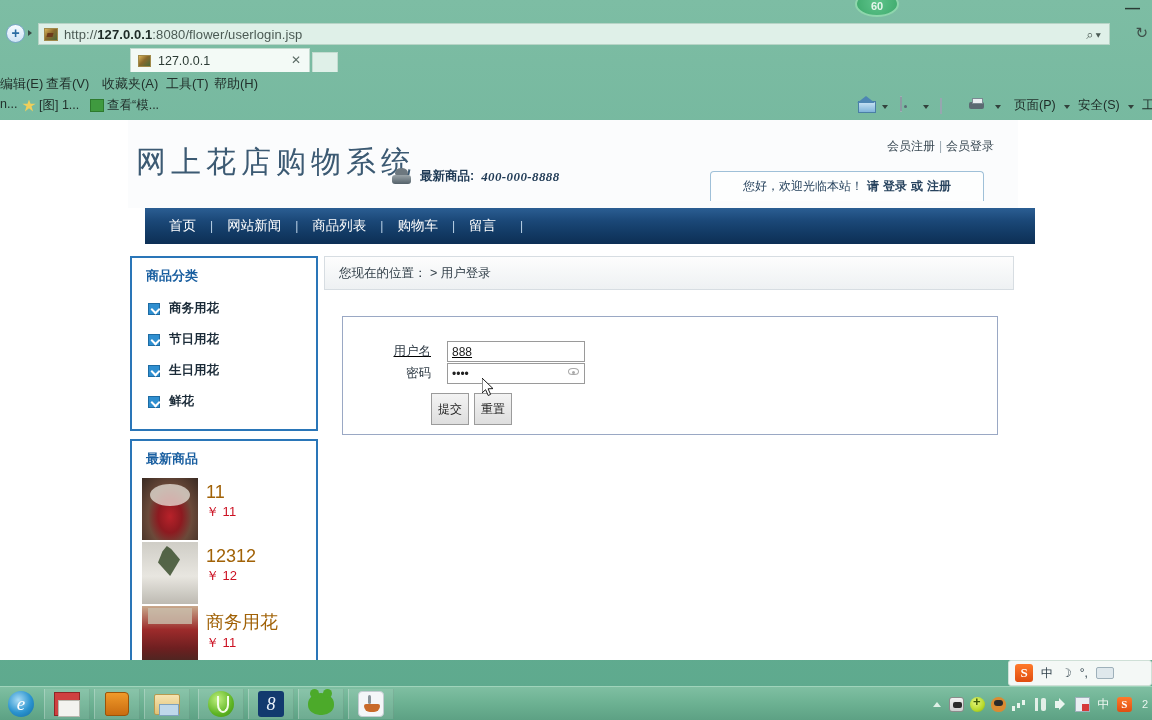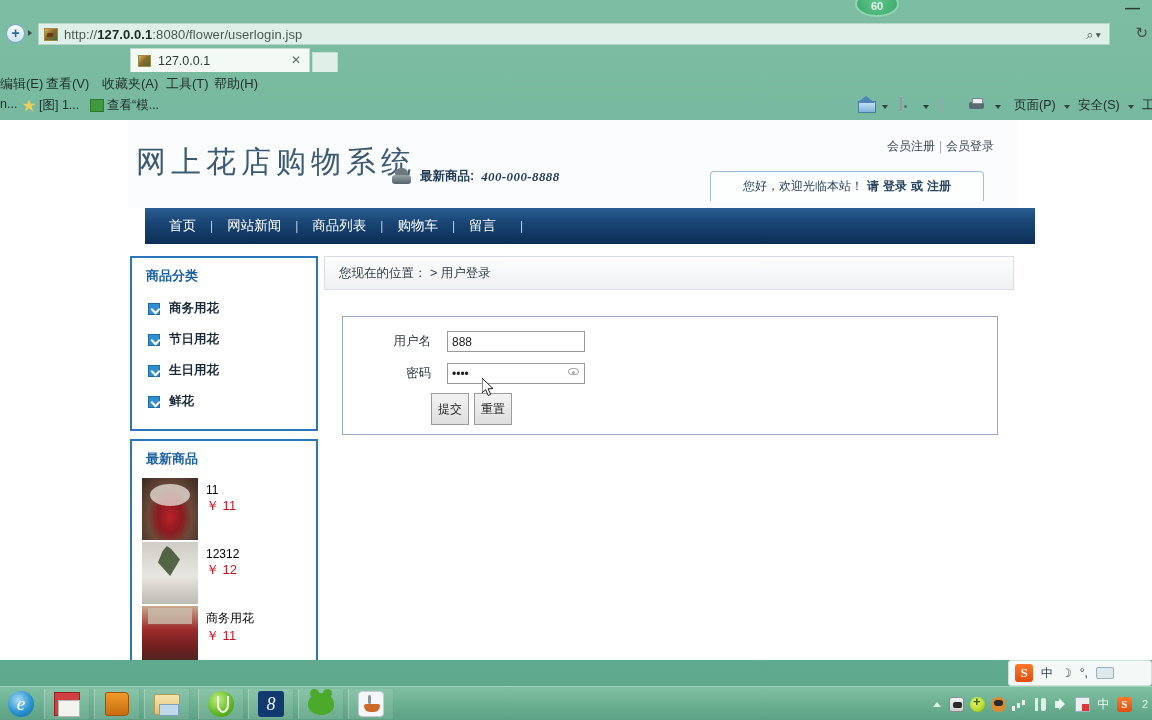--- a/index.html
+++ b/index.html
@@ -286,21 +286,21 @@
     position:relative; overflow:hidden;
   }
   .thumb-a { background:radial-gradient(ellipse at 50% 62%, #b8222a 0%, #8d1a20 30%, #6b4a3a 55%, #3a2a22 100%); }
   .thumb-a:after{content:"";position:absolute;left:8px;top:6px;width:40px;height:22px;border-radius:50%;background:#e9e4dc;opacity:.75;}
   .thumb-b { background:linear-gradient(180deg,#cfcdc6 0%,#e8e6e0 55%,#bdbab2 100%); }
   .thumb-b:after{content:"";position:absolute;left:16px;top:4px;width:22px;height:30px;background:#3b4f2e;clip-path:polygon(40% 0,60% 10%,100% 45%,55% 100%,0 55%,20% 18%);opacity:.85;}
   .thumb-c { background:linear-gradient(180deg,#c8a98c 0%,#9d2b2b 38%,#6e1f20 68%,#3b2a22 100%); }
   .thumb-c:after{content:"";position:absolute;left:6px;top:2px;width:44px;height:16px;background:#c9bfae;opacity:.8;}
 
   .prod-info { padding-top:4px; }
-  .prod-name { font-size:12px; color:#000000; }
+  .prod-name { font-size:18px; color:#a16207; }
   .prod-price {
     font-size:13px; color:#cc1122; margin-top:12px; font-weight:normal;
   }
 
   
   .content { position:absolute; left:196px; top:136px; width:690px; }
   .crumb {
     height:34px;
     background:linear-gradient(180deg,#fdfdfd,#eef1f3);
     border:1px solid #d7dde2;
@@ -589,21 +589,21 @@
                 </span>
               </div>
             </div>
           </div>
         </div>
 
         <div class="content">
           <div class="crumb">您现在的位置： &gt; 用户登录</div>
 
           <div class="login-panel">
-            <div class="form-row" style="left:16px; top:14px;">
+            <div class="form-row" style="left:16px; top:24px;text-decoration:underline;">
               <span class="form-label">用户名</span>
               <input class="txt-input" type="text" value="888" style="">
             </div>
             <div class="form-row" style="left:16px; top:46px;">
               <span class="form-label">密码</span>
               <span class="pwd-wrap">
                 <input class="txt-input" type="password" value="8888" style="">
                 <span class="pwd-eye"></span>
               </span>
             </div>

